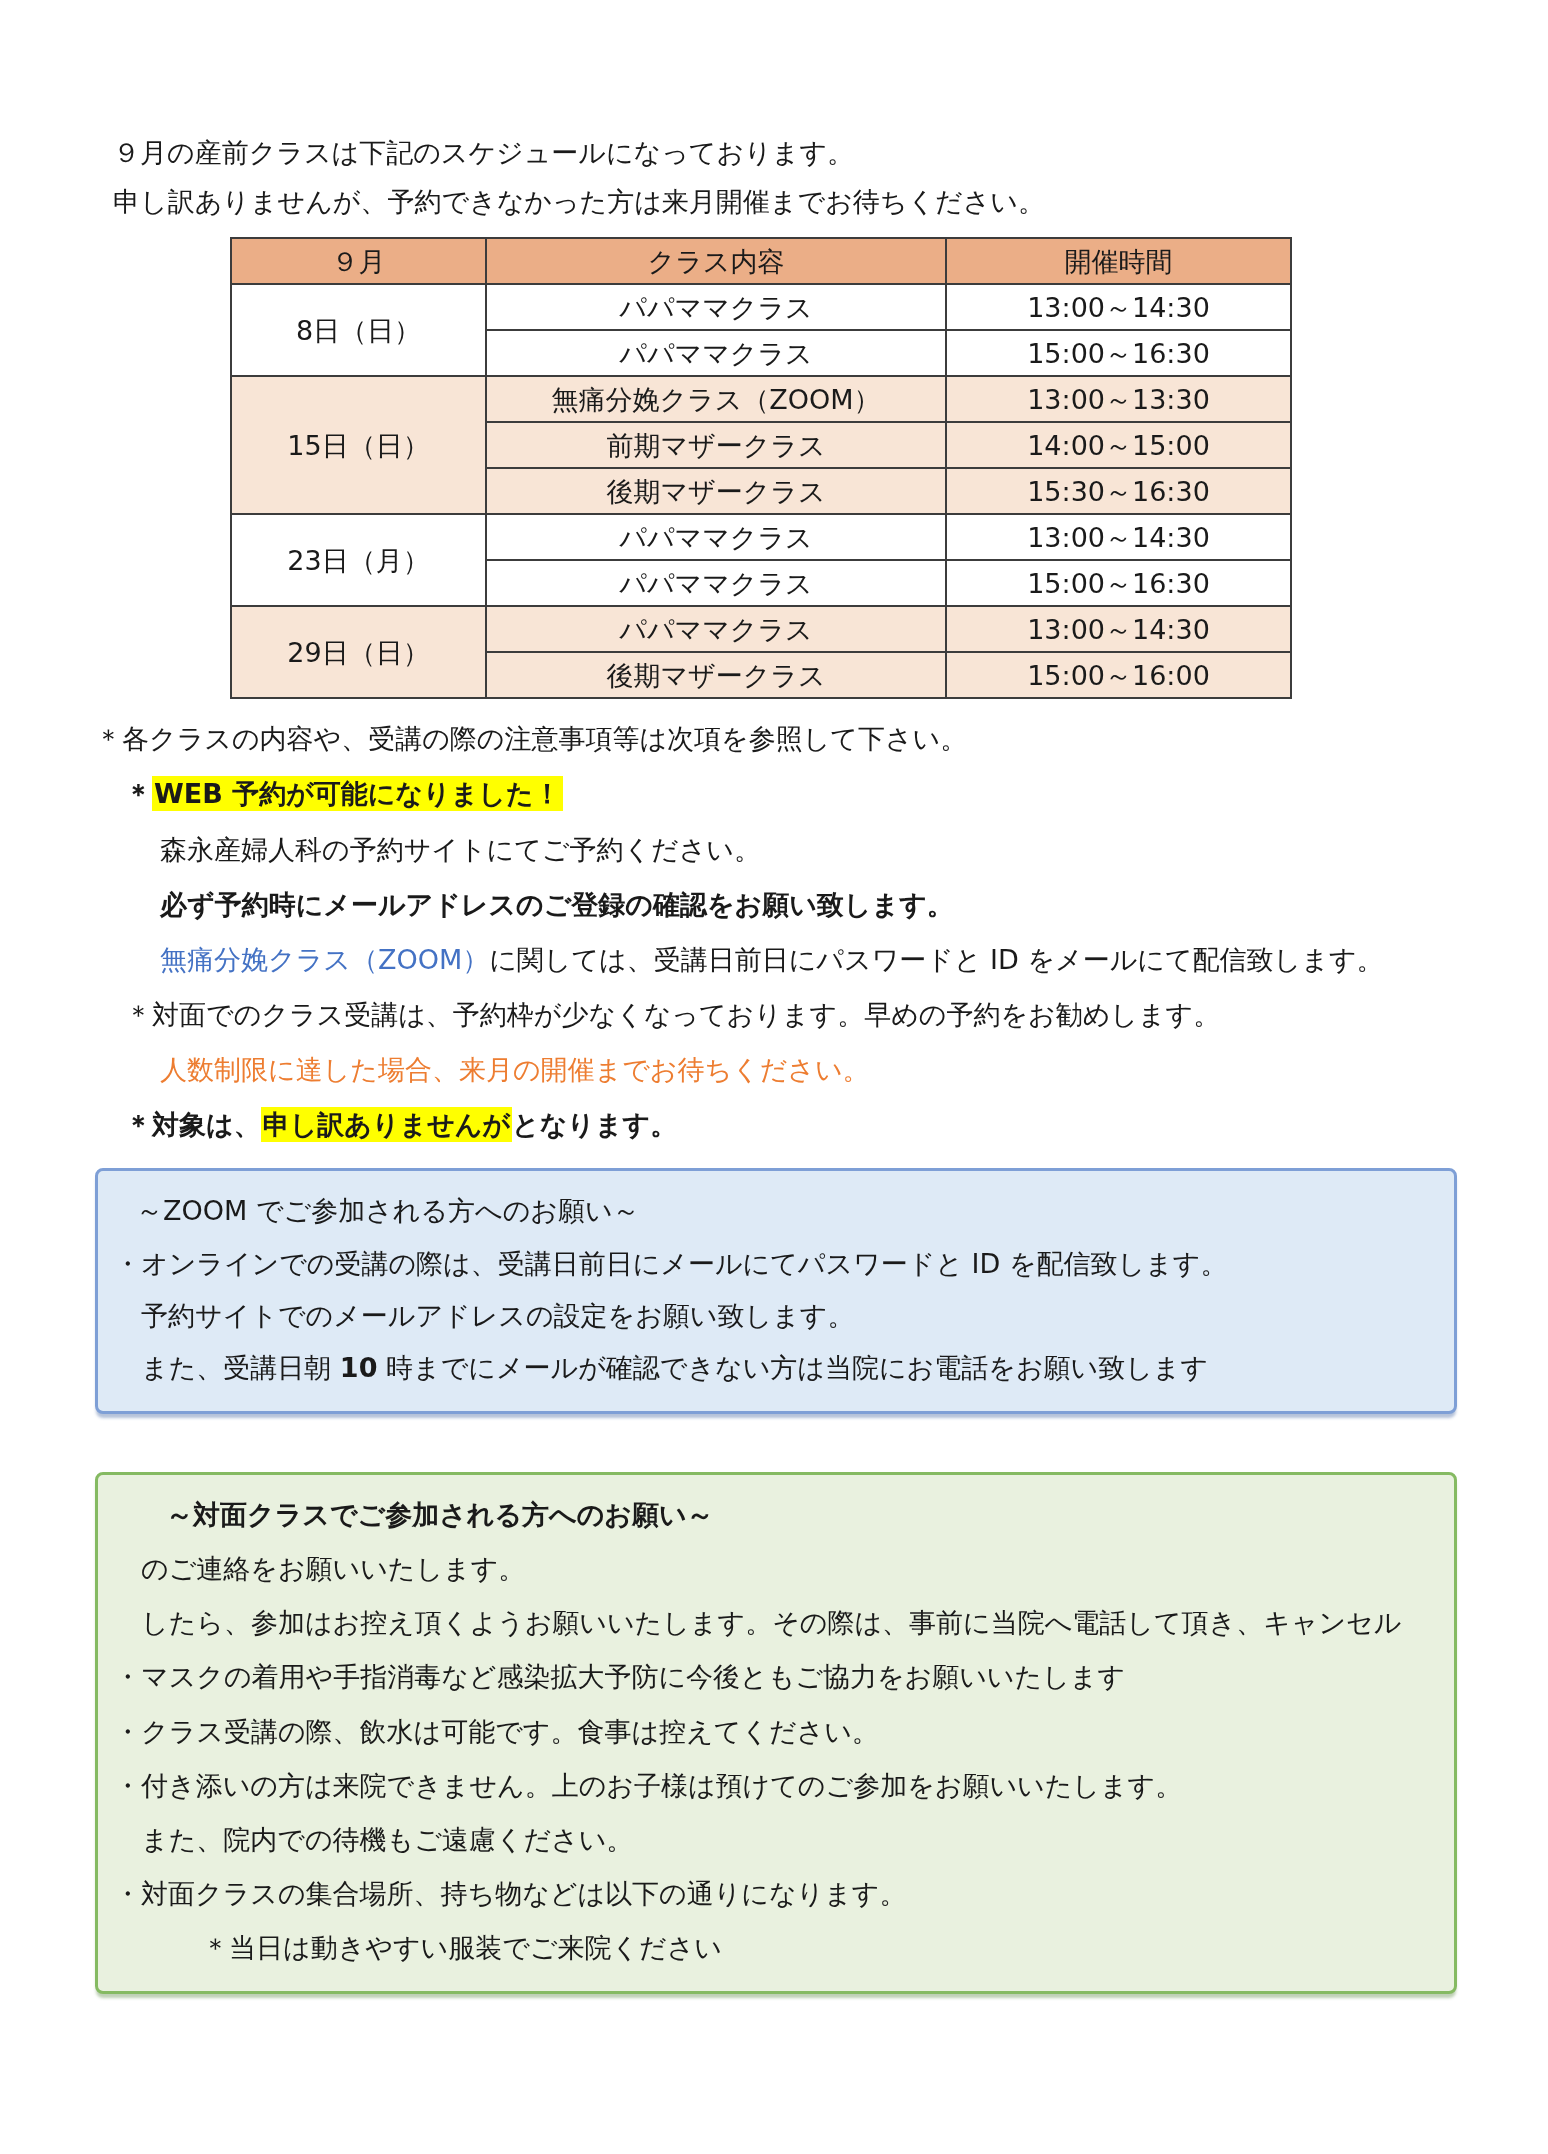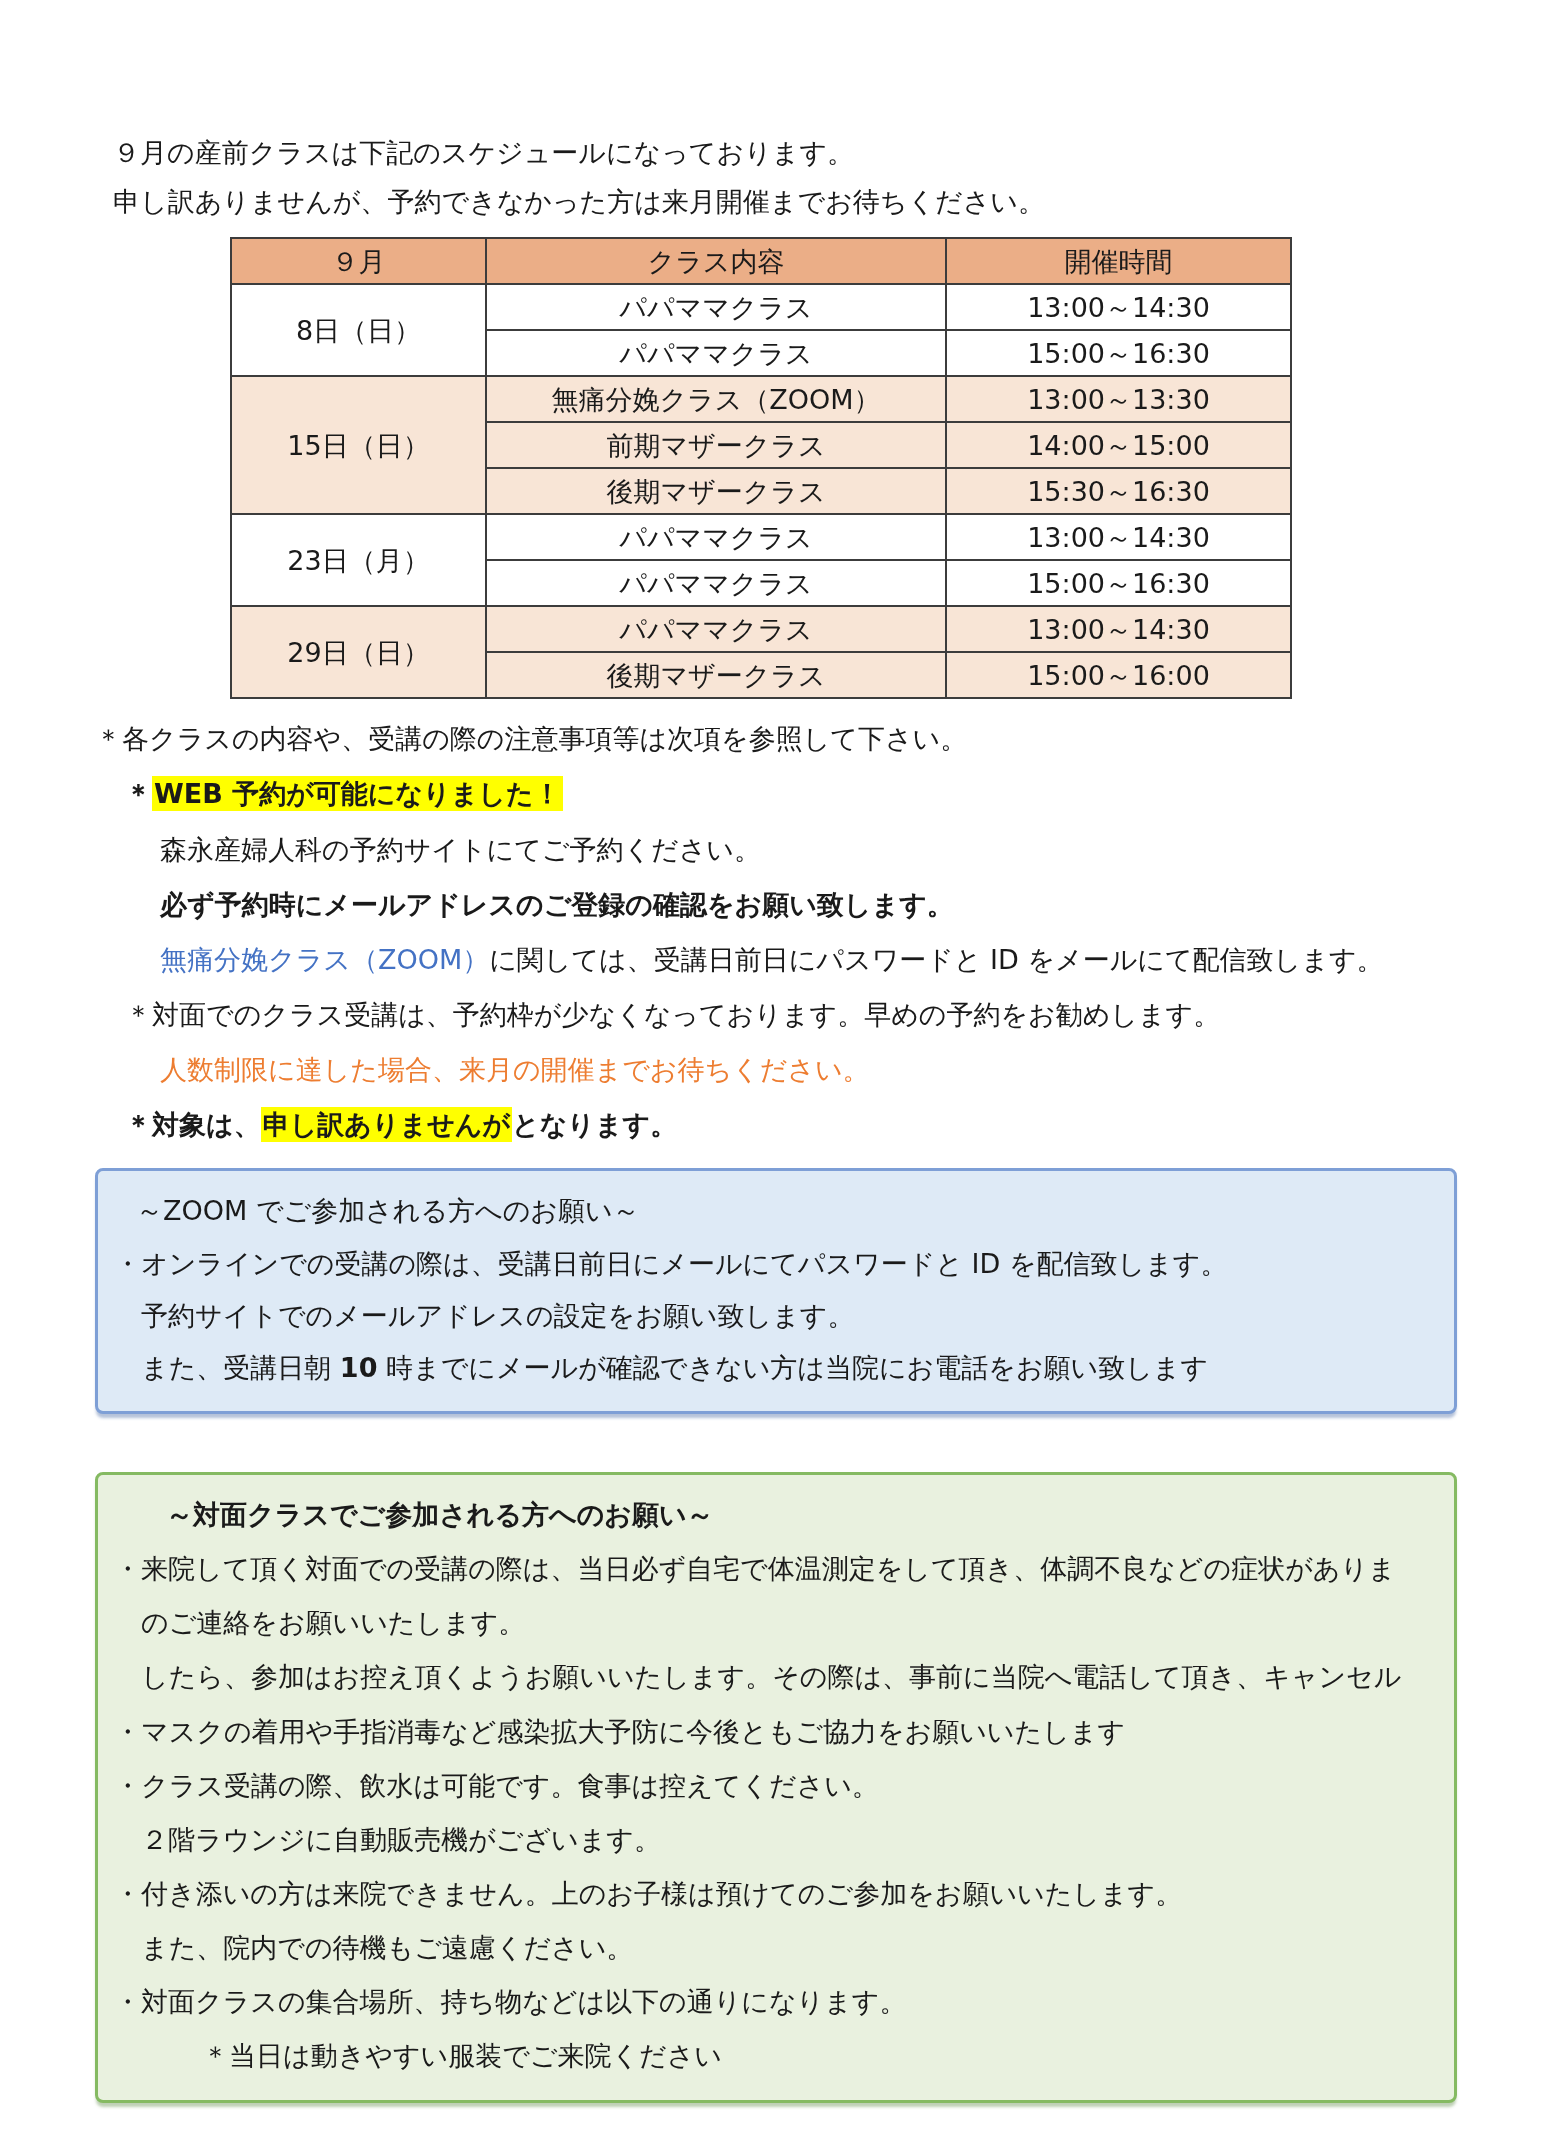--- a/index.html
+++ b/index.html
@@ -156,25 +156,23 @@
     <div class="line first bx-title-zoom">～ZOOM でご参加される方へのお願い～</div>
     <div class="line">・オンラインでの受講の際は、受講日前日にメールにてパスワードと ID を配信致します。</div>
     <div class="line bx-cont">予約サイトでのメールアドレスの設定をお願い致します。</div>
     <div class="line bx-cont">
       <span>また、受講日朝 </span><span class="bold">10</span><span> 時までにメールが確認できない方は当院にお電話をお願い致します</span>
     </div>
   </div>
 
   <div class="box box-inperson">
     <div class="line first bx-title-inperson">～対面クラスでご参加される方へのお願い～</div>
-    <div class="line">・来院して頂く対面での受講の際は、当日必ず自宅で体温測定をして頂き、体調不良などの症状がありま</div>
     <div class="line bx-cont">のご連絡をお願いいたします。</div>
     <div class="line bx-cont">したら、参加はお控え頂くようお願いいたします。その際は、事前に当院へ電話して頂き、キャンセル</div>
     <div class="line">・マスクの着用や手指消毒など感染拡大予防に今後ともご協力をお願いいたします</div>
     <div class="line">・クラス受講の際、飲水は可能です。食事は控えてください。</div>
-    <div class="line bx-cont">２階ラウンジに自動販売機がございます。</div>
     <div class="line">・付き添いの方は来院できません。上のお子様は預けてのご参加をお願いいたします。</div>
     <div class="line bx-cont">また、院内での待機もご遠慮ください。</div>
     <div class="line">・対面クラスの集合場所、持ち物などは以下の通りになります。</div>
     <div class="line bx-sub">＊当日は動きやすい服装でご来院ください</div>
   </div>
 
 </div>
 
 </body></html>

